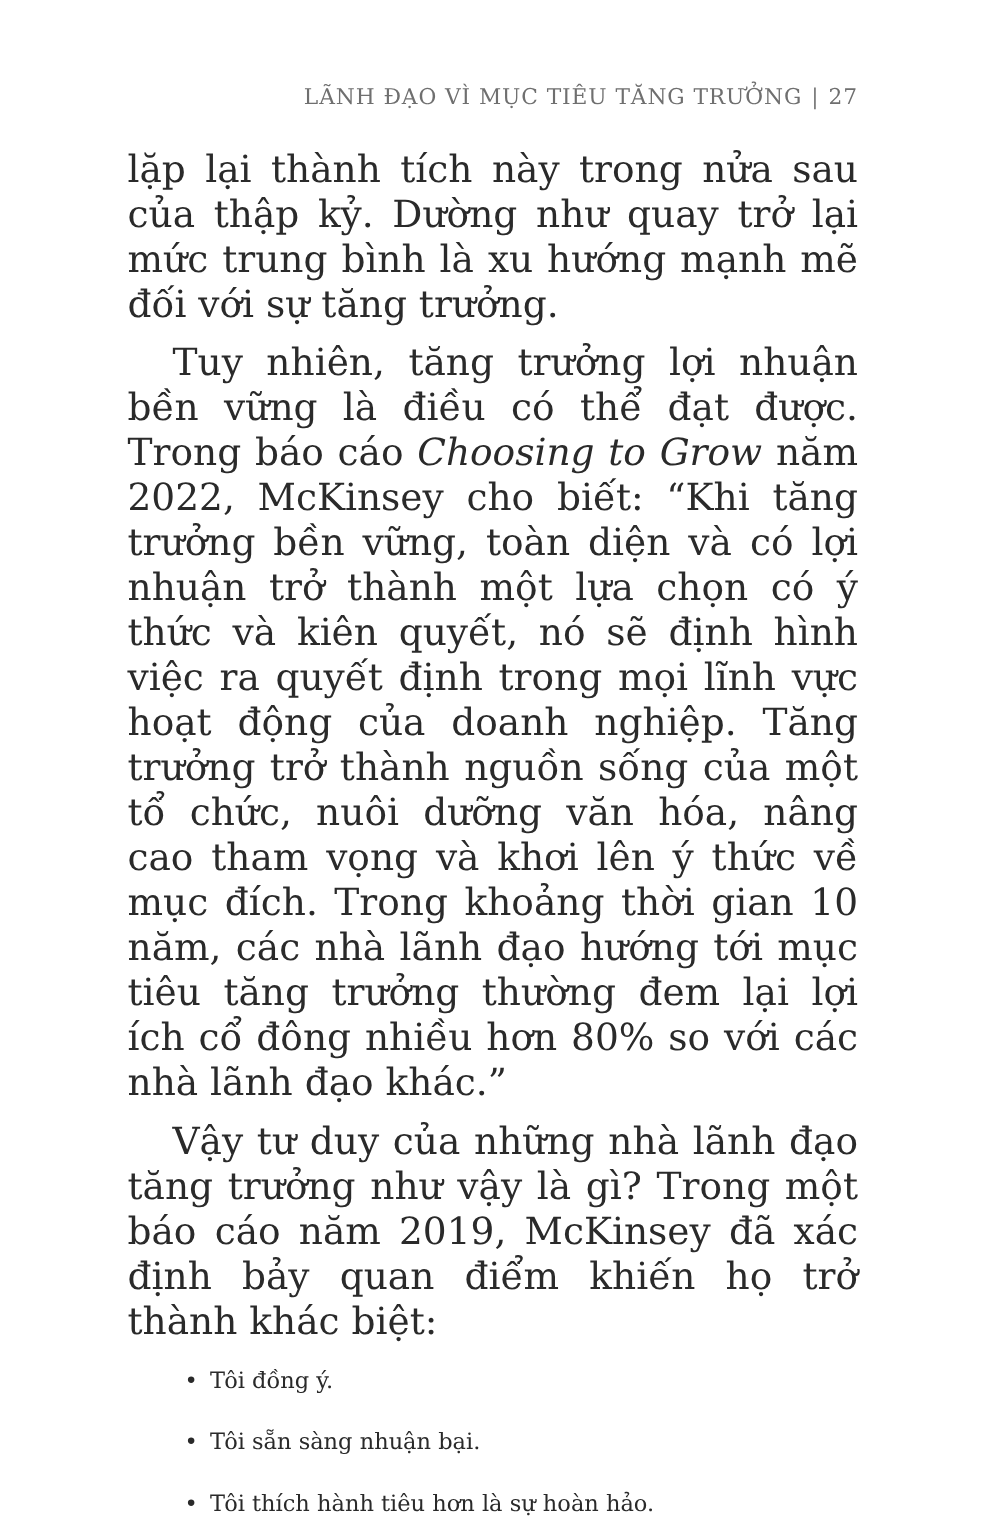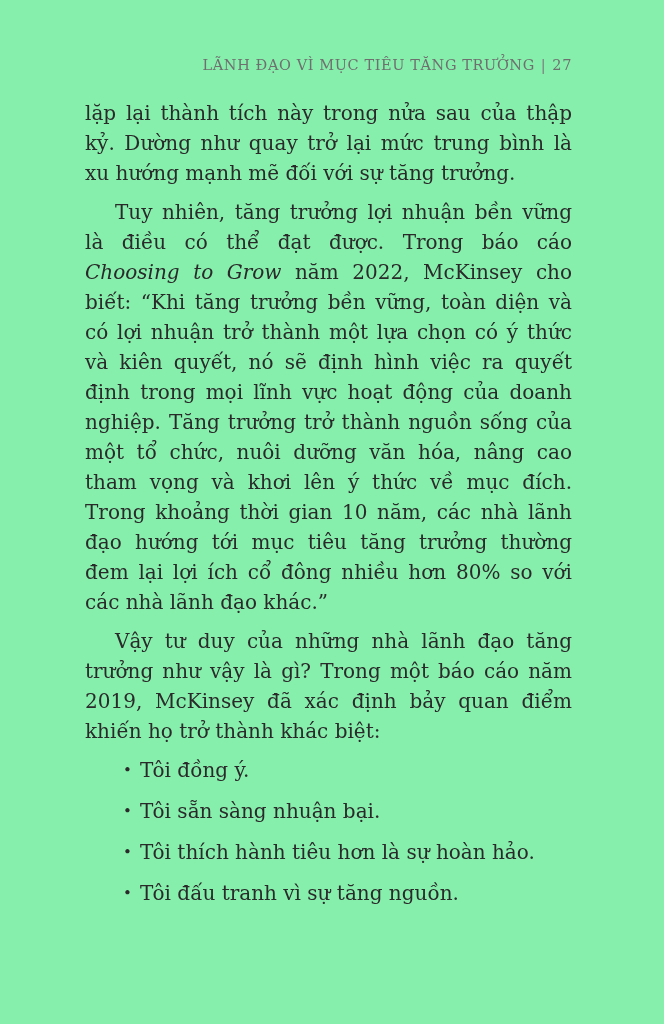--- a/index.html
+++ b/index.html
@@ -6,62 +6,62 @@
   html, body {
     margin: 0;
     padding: 0;
     background: #e9e9e9;
   }
   .page {
     position: relative;
     width: 664px;
     height: 1024px;
     margin: 0 auto;
-    background: #86efac;
+    background: #ffffff;
     overflow: hidden;
     box-sizing: border-box;
     padding: 57px 92px 0 85px;
     font-family: "DejaVu Serif", "Liberation Serif", serif;
     color: #2a2a2a;
   }
   .running-header {
     text-align: right;
     font-size: 14.5px;
     letter-spacing: 0.6px;
     color: #6f6f6f;
     white-space: nowrap;
     margin-bottom: 25px;
   }
   .running-header .sep {
     margin: 0 6px;
     color: #7a7a7a;
   }
   .body-text p {
     margin: 0 0 9px 0;
-    font-size: 20px;
+    font-size: 25px;
     line-height: 30px;
     text-align: justify;
     text-justify: inter-word;
   }
   .body-text p.indent {
     text-indent: 30px;
   }
   .italic {
     font-style: italic;
   }
   ul.belief-list {
     list-style: none;
     margin: 3px 0 10px 38px;
     padding: 0;
   }
   ul.belief-list li {
     position: relative;
     padding-left: 17px;
     margin-bottom: 11px;
-    font-size: 20px;
+    font-size: 15px;
     line-height: 30px;
     text-align: justify;
   }
   ul.belief-list li::before {
     content: "\2022";
     position: absolute;
     left: 0;
     top: 0;
     font-size: 15px;
     color: #2a2a2a;

